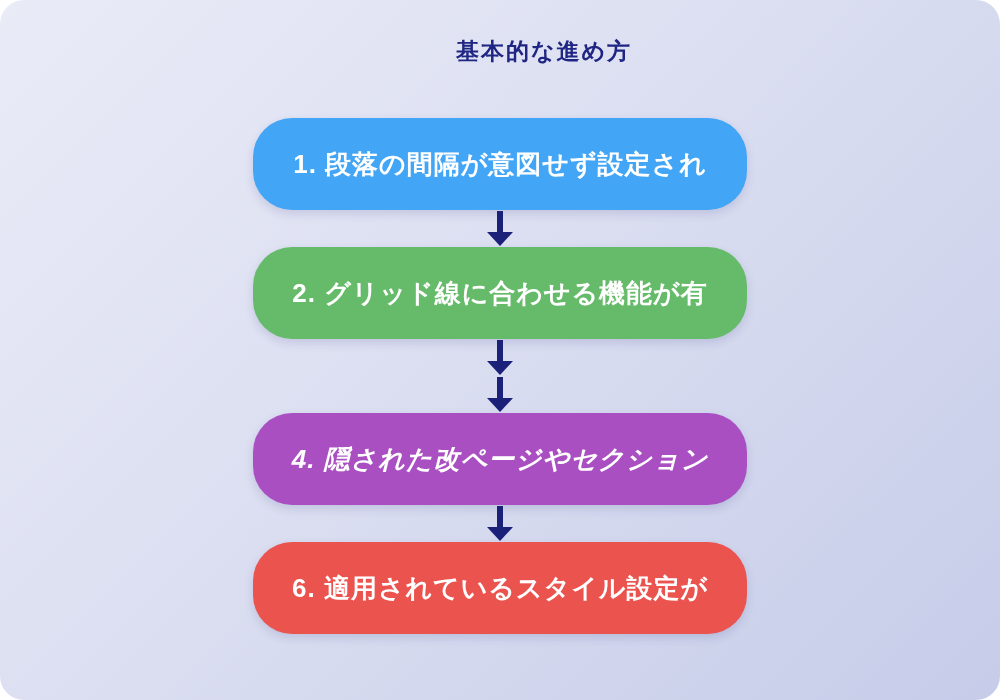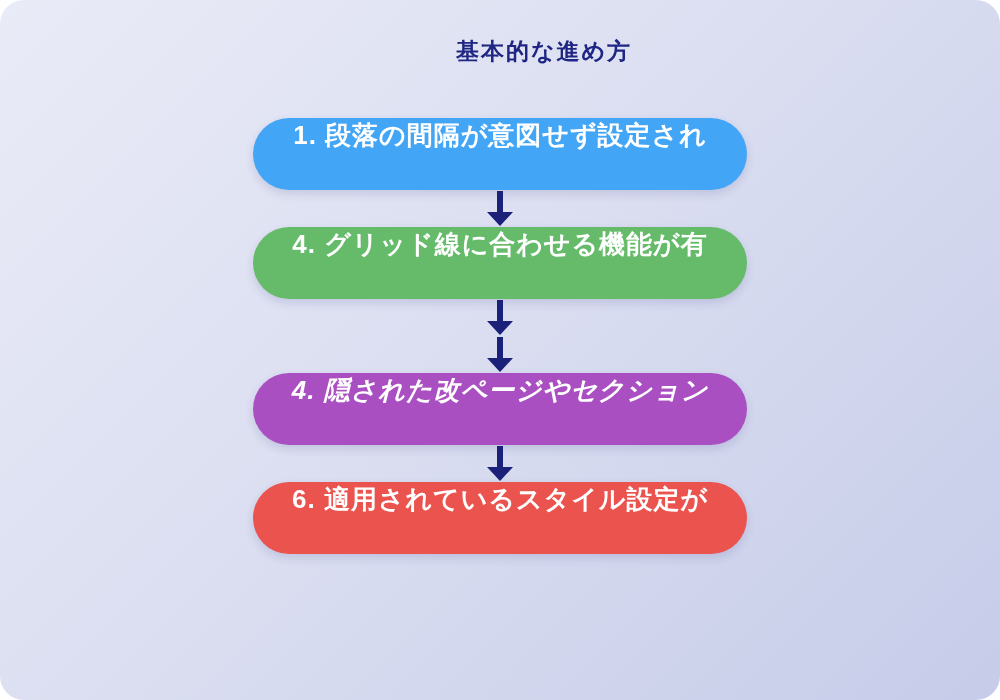--- a/index.html
+++ b/index.html
@@ -32,23 +32,24 @@
     position: absolute;
     top: 118px;
     left: 0;
     width: 100%;
     display: flex;
     flex-direction: column;
     align-items: center;
   }
   .pill {
     width: 494px;
-    height: 72px;
+    height: 92px;
     border-radius: 39px;
     display: flex;
+    align-items: center;
     justify-content: center;
     color: #ffffff;
     font-size: 26px;
     font-weight: bold;
     letter-spacing: 1px;
     box-shadow: 0 4px 10px rgba(40, 50, 120, 0.15);
   }
   .arrow {
     height: 37px;
     display: flex;
@@ -69,21 +70,21 @@
     </div>
 
     <div class="arrow">
       <svg width="28" height="36" viewBox="0 0 28 36" aria-hidden="true">
         <rect x="11" y="0" width="6" height="23" fill="#1b2178"></rect>
         <polygon points="1,21 27,21 14,35" fill="#1b2178"></polygon>
       </svg>
     </div>
 
     <div class="pill" style="background: rgb(102, 187, 106);">
-      <span>4. グリッド線に合わせる機能が有</span>
+      <span>2. グリッド線に合わせる機能が有</span>
     </div>
 
     <div class="arrow">
       <svg width="28" height="36" viewBox="0 0 28 36" aria-hidden="true">
         <rect x="11" y="0" width="6" height="23" fill="#1b2178"></rect>
         <polygon points="1,21 27,21 14,35" fill="#1b2178"></polygon>
       </svg>
     </div>
 
 

